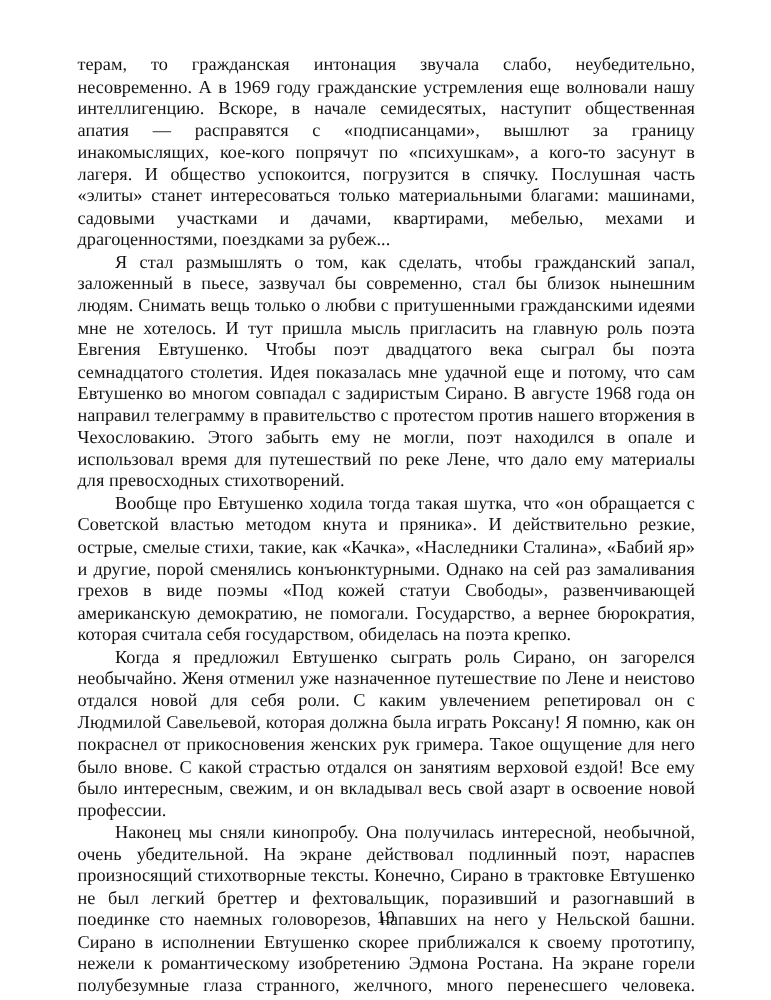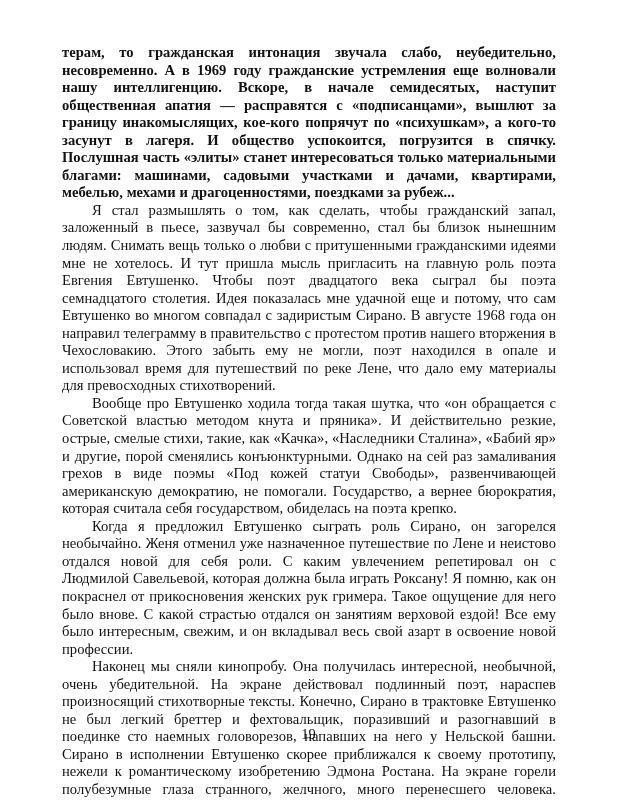--- a/index.html
+++ b/index.html
@@ -46,21 +46,20 @@
     hyphens: none;
   }
 
   .para + .para {
     text-indent: 30px;
   }
 
   
   .para.continuation {
     text-indent: 0;
-    font-weight: bold;
   }
 
   .folio {
     position: absolute;
     top: 726px;
     left: 0;
     width: 617px;
     text-align: center;
     font-size: 14.6px;
     line-height: 17.55px;

